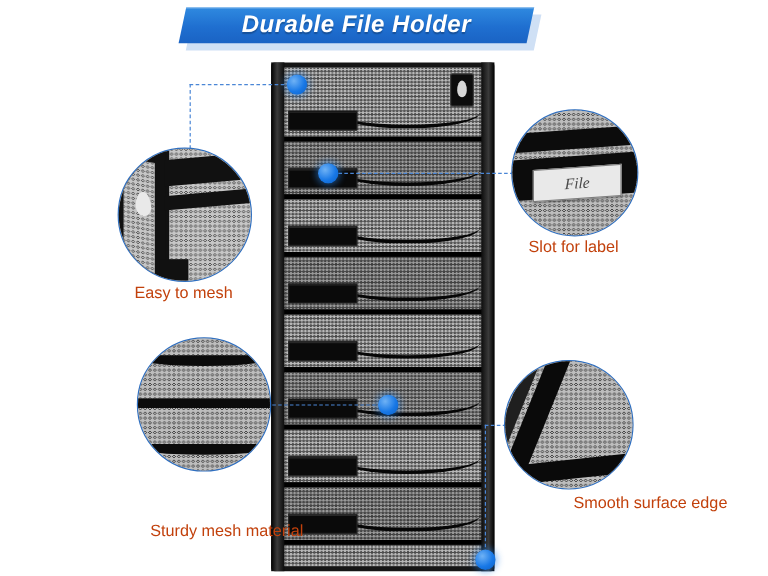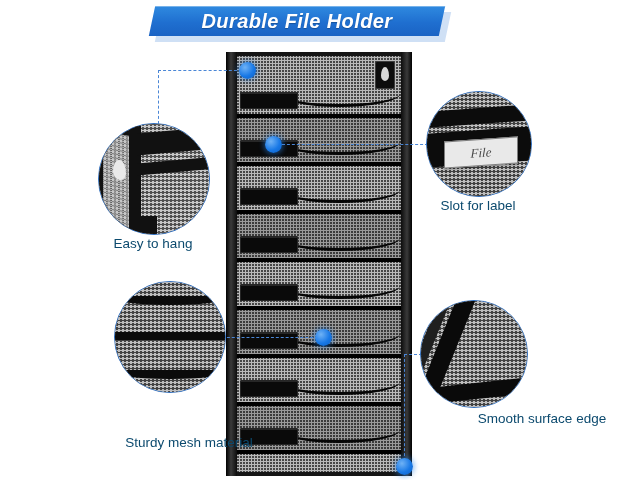--- a/index.html
+++ b/index.html
@@ -88,21 +88,21 @@
     position:absolute;left:-20%;top:-20%;width:140%;height:140%;
     background-color:#bdbdbd;
     background-image:
       repeating-linear-gradient(45deg, rgba(0,0,0,.65) 0 1px, rgba(255,255,255,0) 1px 4px),
       repeating-linear-gradient(-45deg, rgba(0,0,0,.65) 0 1px, rgba(255,255,255,0) 1px 4px);
     background-size:4px 4px,4px 4px;
   }
   .band{position:absolute;left:-10%;width:120%;background:#0b0b0b;}
 
   .label{
-    position:absolute;text-align:center;color:#0c4a6e;
+    position:absolute;text-align:center;color:#c2410c;
     font-size:13.5px;white-space:nowrap;
   }
 
   
   .hang-panel{position:absolute;background:#111;}
   .hang-mesh{
     position:absolute;
     background-color:#c6c6c6;
     background-image:
       repeating-linear-gradient(45deg, rgba(0,0,0,.6) 0 1px, rgba(255,255,255,0) 1px 4px),
@@ -241,21 +241,21 @@
   <div class="circle" style="left:98px;top:123px;width:110px;height:110px;">
     <div class="hang-mesh" style="left:0;top:0;width:110px;height:110px;"></div>
     <div class="hang-panel" style="left:-4px;top:-6px;width:46px;height:122px;transform:skewY(9deg);"></div>
     <div class="hang-mesh" style="left:4px;top:10px;width:30px;height:92px;transform:skewY(9deg);"></div>
     <div class="hang-panel" style="left:30px;top:-8px;width:9px;height:126px;transform:skewY(9deg);"></div>
     <div class="hang-panel" style="left:38px;top:6px;width:80px;height:22px;transform:skewY(-5deg);"></div>
     <div class="hang-panel" style="left:38px;top:36px;width:80px;height:12px;transform:skewY(-5deg);"></div>
     <div class="hang-hole" style="left:14px;top:36px;transform:skewY(9deg);"></div>
     <div class="hang-panel" style="left:34px;top:92px;width:24px;height:18px;"></div>
   </div>
-  <div class="label" style="left:73px;top:236px;width:160px;">Easy to hang</div>
+  <div class="label" style="left:73px;top:236px;width:160px;">Easy to mesh</div>
 
   <div class="circle" style="left:426px;top:91px;width:104px;height:104px;">
     <div class="c-mesh"></div>
     <div class="slot-bar" style="top:16px;"></div>
     <div class="slot-bar" style="top:38px;height:34px;"></div>
     <div class="file-card">
       <span>File</span>
     </div>
   </div>
   <div class="label" style="left:398px;top:198px;width:160px;">Slot for label</div>

